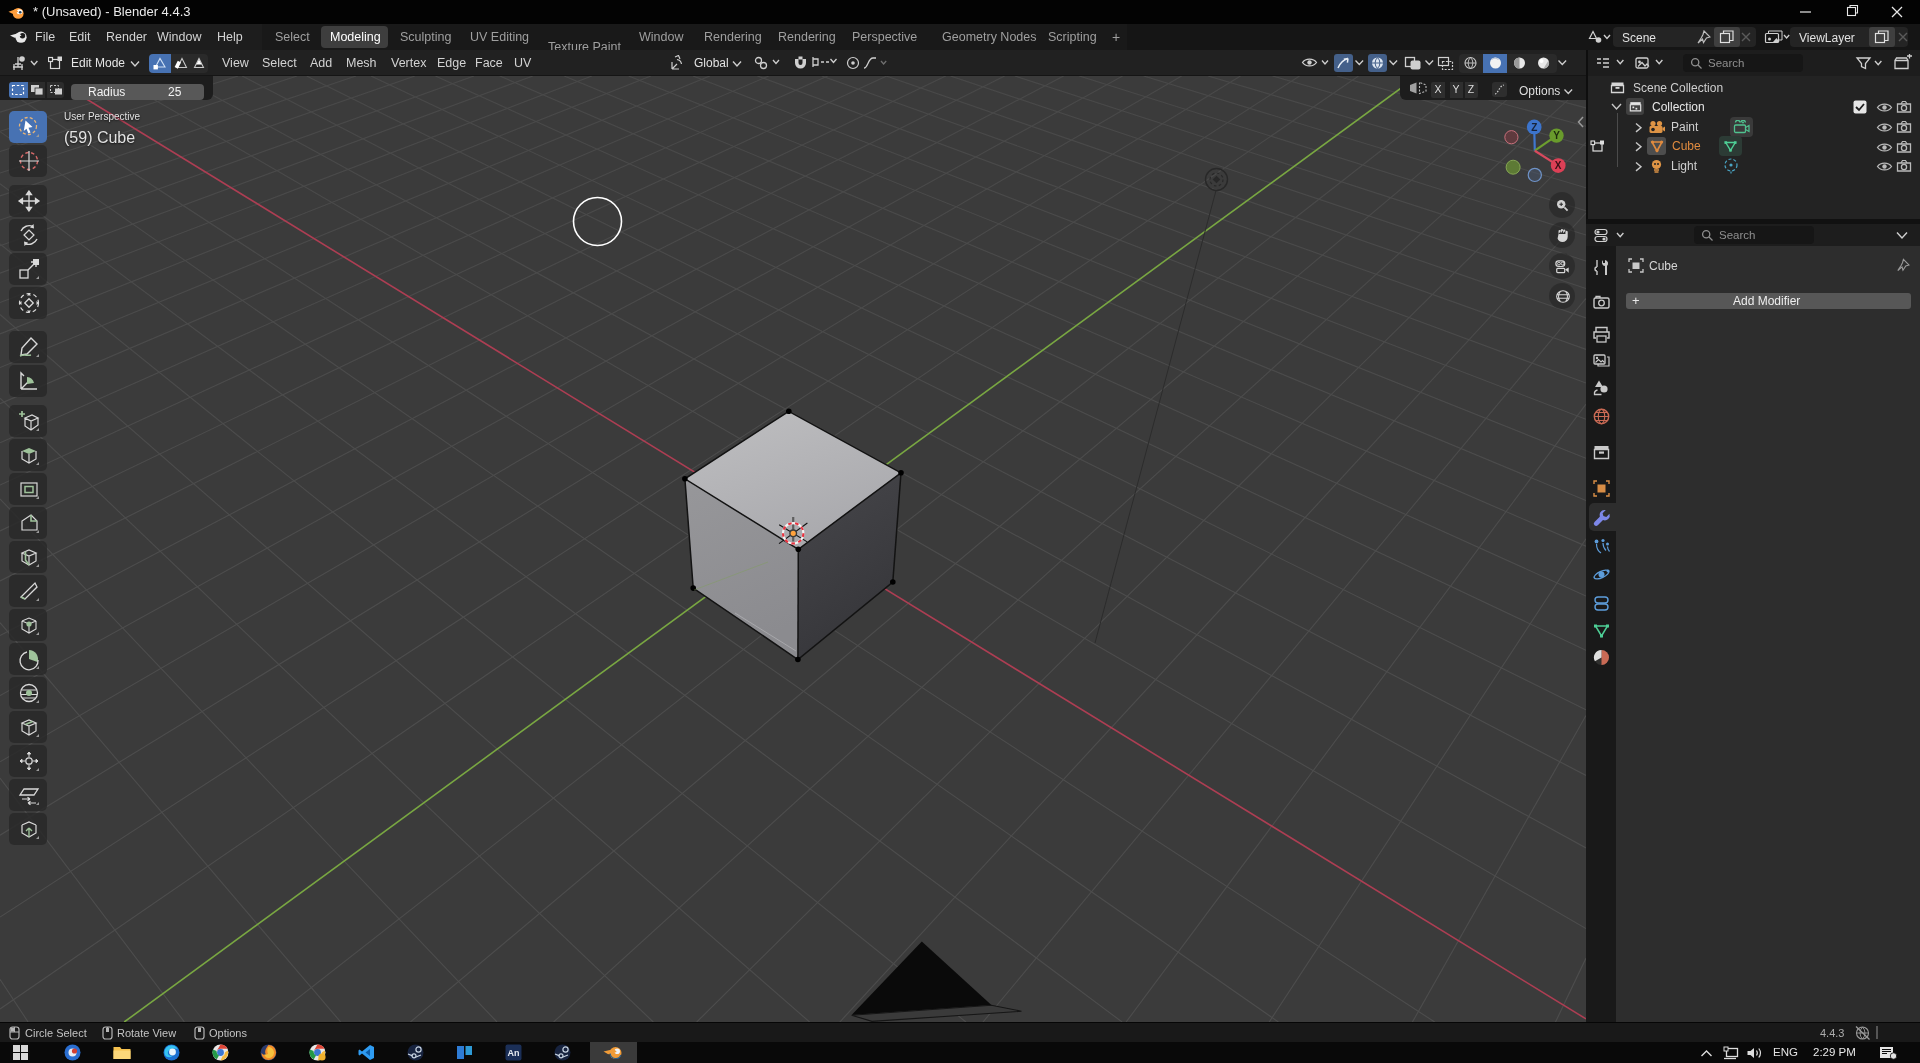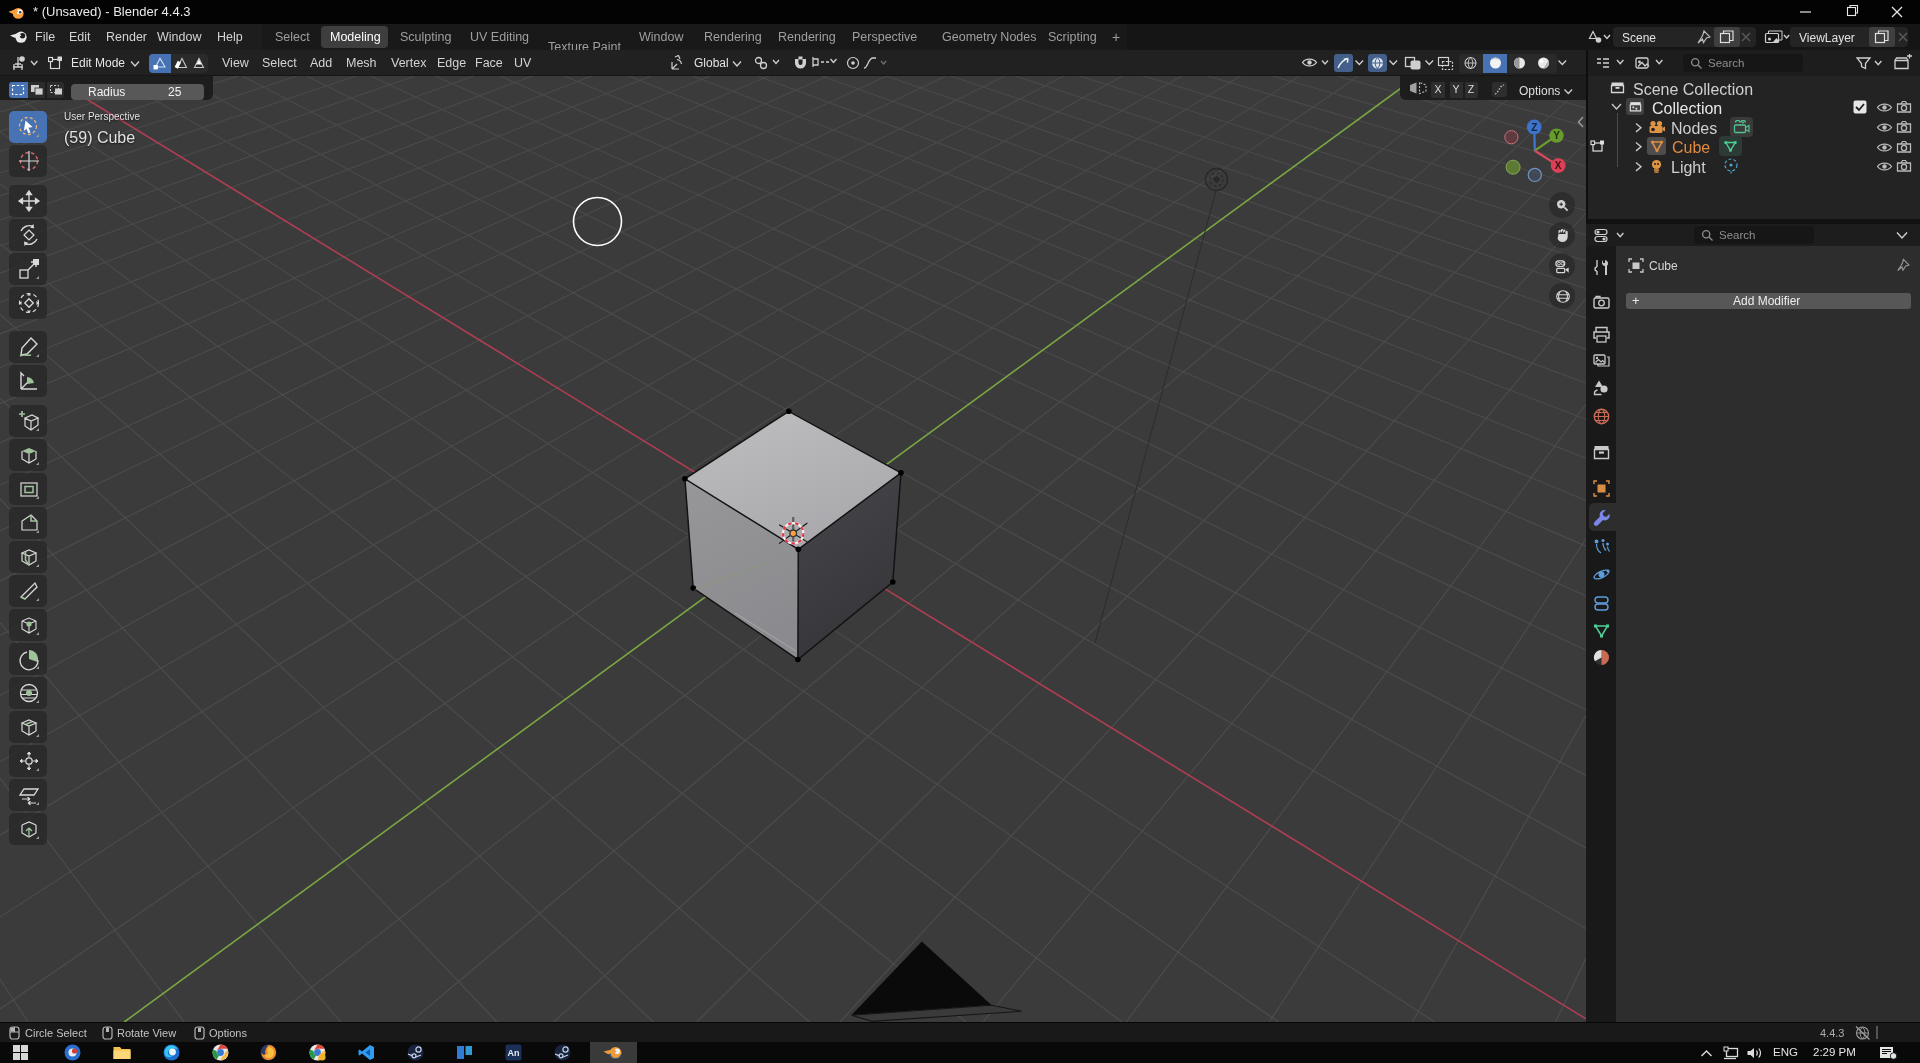--- a/index.html
+++ b/index.html
@@ -8,21 +8,21 @@
 #topbar{left:0;top:24px;width:1920px;height:26px;background:#1d1d1d}
 #vheader{left:0;top:50px;width:1586px;height:26px;background:#212121;border-bottom:1px solid #151515}
 #viewport{left:0;top:76px;width:1586px;height:946px;background:#3b3b3b}
 .menuitem{color:#d3d3d3;font-size:12.5px}
 .tab{color:#9f9f9f;font-size:12.5px}
 .chip{background:#282828;border-radius:4px}
 .wbtn{position:absolute;top:0;width:46px;height:24px}
 #statusbar{left:0;top:1022px;width:1920px;height:20px;background:#191919;border-top:1px solid #060606}
 #taskbar{left:0;top:1042px;width:1920px;height:21px;background:#090909}
 .sbt{color:#c3c3c3;font-size:11px}
-.olrow{position:absolute;color:#cfcfcf;font-size:16px}
+.olrow{position:absolute;color:#cfcfcf;font-size:12px}
 </style></head>
 <body>
 <div class="abs" id="titlebar">
  <svg class="abs" style="left:8px;top:4px" width="17" height="17" viewBox="0 0 17 17">
       <circle cx="10.2" cy="9.4" r="5.4" fill="#ff9f3e"></circle>
       <ellipse cx="11.6" cy="7.8" rx="2.9" ry="2.5" fill="#fff"></ellipse>
       <circle cx="12.2" cy="8.2" r="1.3" fill="#28455e"></circle>
       <path d="M0.5 7.8 L7.5 5.2 L10.5 7.8 L4.5 9.8 Z" fill="#ff9f3e"></path>
     </svg>
  <div class="abs" style="left:33px;top:4px;font-size:13px;color:#eaeaea;white-space:nowrap">* (Unsaved) - Blender 4.4.3</div>
@@ -609,21 +609,21 @@
 <svg class="abs" style="left:1634px;top:122px" width="9" height="11">
     <path d="M2 1.5 l5 4.2 -5 4.2" fill="none" stroke="#c8c8c8" stroke-width="1.4"></path>
   </svg>
 <svg class="abs" style="left:1648px;top:120px" width="17" height="14" viewBox="0 0 17 14">
     <circle cx="5" cy="3.5" r="2.6" fill="#de9445"></circle>
     <circle cx="11.5" cy="3.5" r="2.6" fill="#de9445"></circle>
     <rect x="1.5" y="6" width="13" height="7" rx="1.4" fill="#de9445"></rect>
     <path d="M14.5 8 l2.5-1.5 v5 l-2.5-1.5" fill="#de9445"></path>
     <circle cx="5" cy="9.5" r="1.8" fill="#232323"></circle>
   </svg>
-<div class="olrow" style="left:1671px;top:120px">Nodes</div>
+<div class="olrow" style="left:1671px;top:120px">Paint</div>
 <div class="abs" style="left:1730px;top:117px;width:23px;height:20px;background:#3a3a3a;border-radius:4px"></div>
 <svg class="abs" style="left:1733px;top:120px" width="17" height="14" viewBox="0 0 17 14">
     <path d="M2.5 2.5 a2.2 2.2 0 0 1 4.4 0 M8 2.5 a2.2 2.2 0 0 1 4.4 0" fill="none" stroke="#50c28f" stroke-width="1.3"></path>
     <rect x="1.5" y="5" width="11" height="7.5" rx="1.2" fill="none" stroke="#50c28f" stroke-width="1.3"></rect>
     <path d="M12.5 7.5 l3.5-2 v6 l-3.5-2" fill="none" stroke="#50c28f" stroke-width="1.2"></path>
     <circle cx="10" cy="2.5" r="1" fill="#50c28f"></circle>
   </svg>
 
 <svg class="abs" style="left:1590px;top:140px" width="15" height="14" viewBox="0 0 15 14">
     <rect x="3" y="3" width="9" height="8" fill="none" stroke="#e0e0e0" stroke-width="1.2"></rect>

